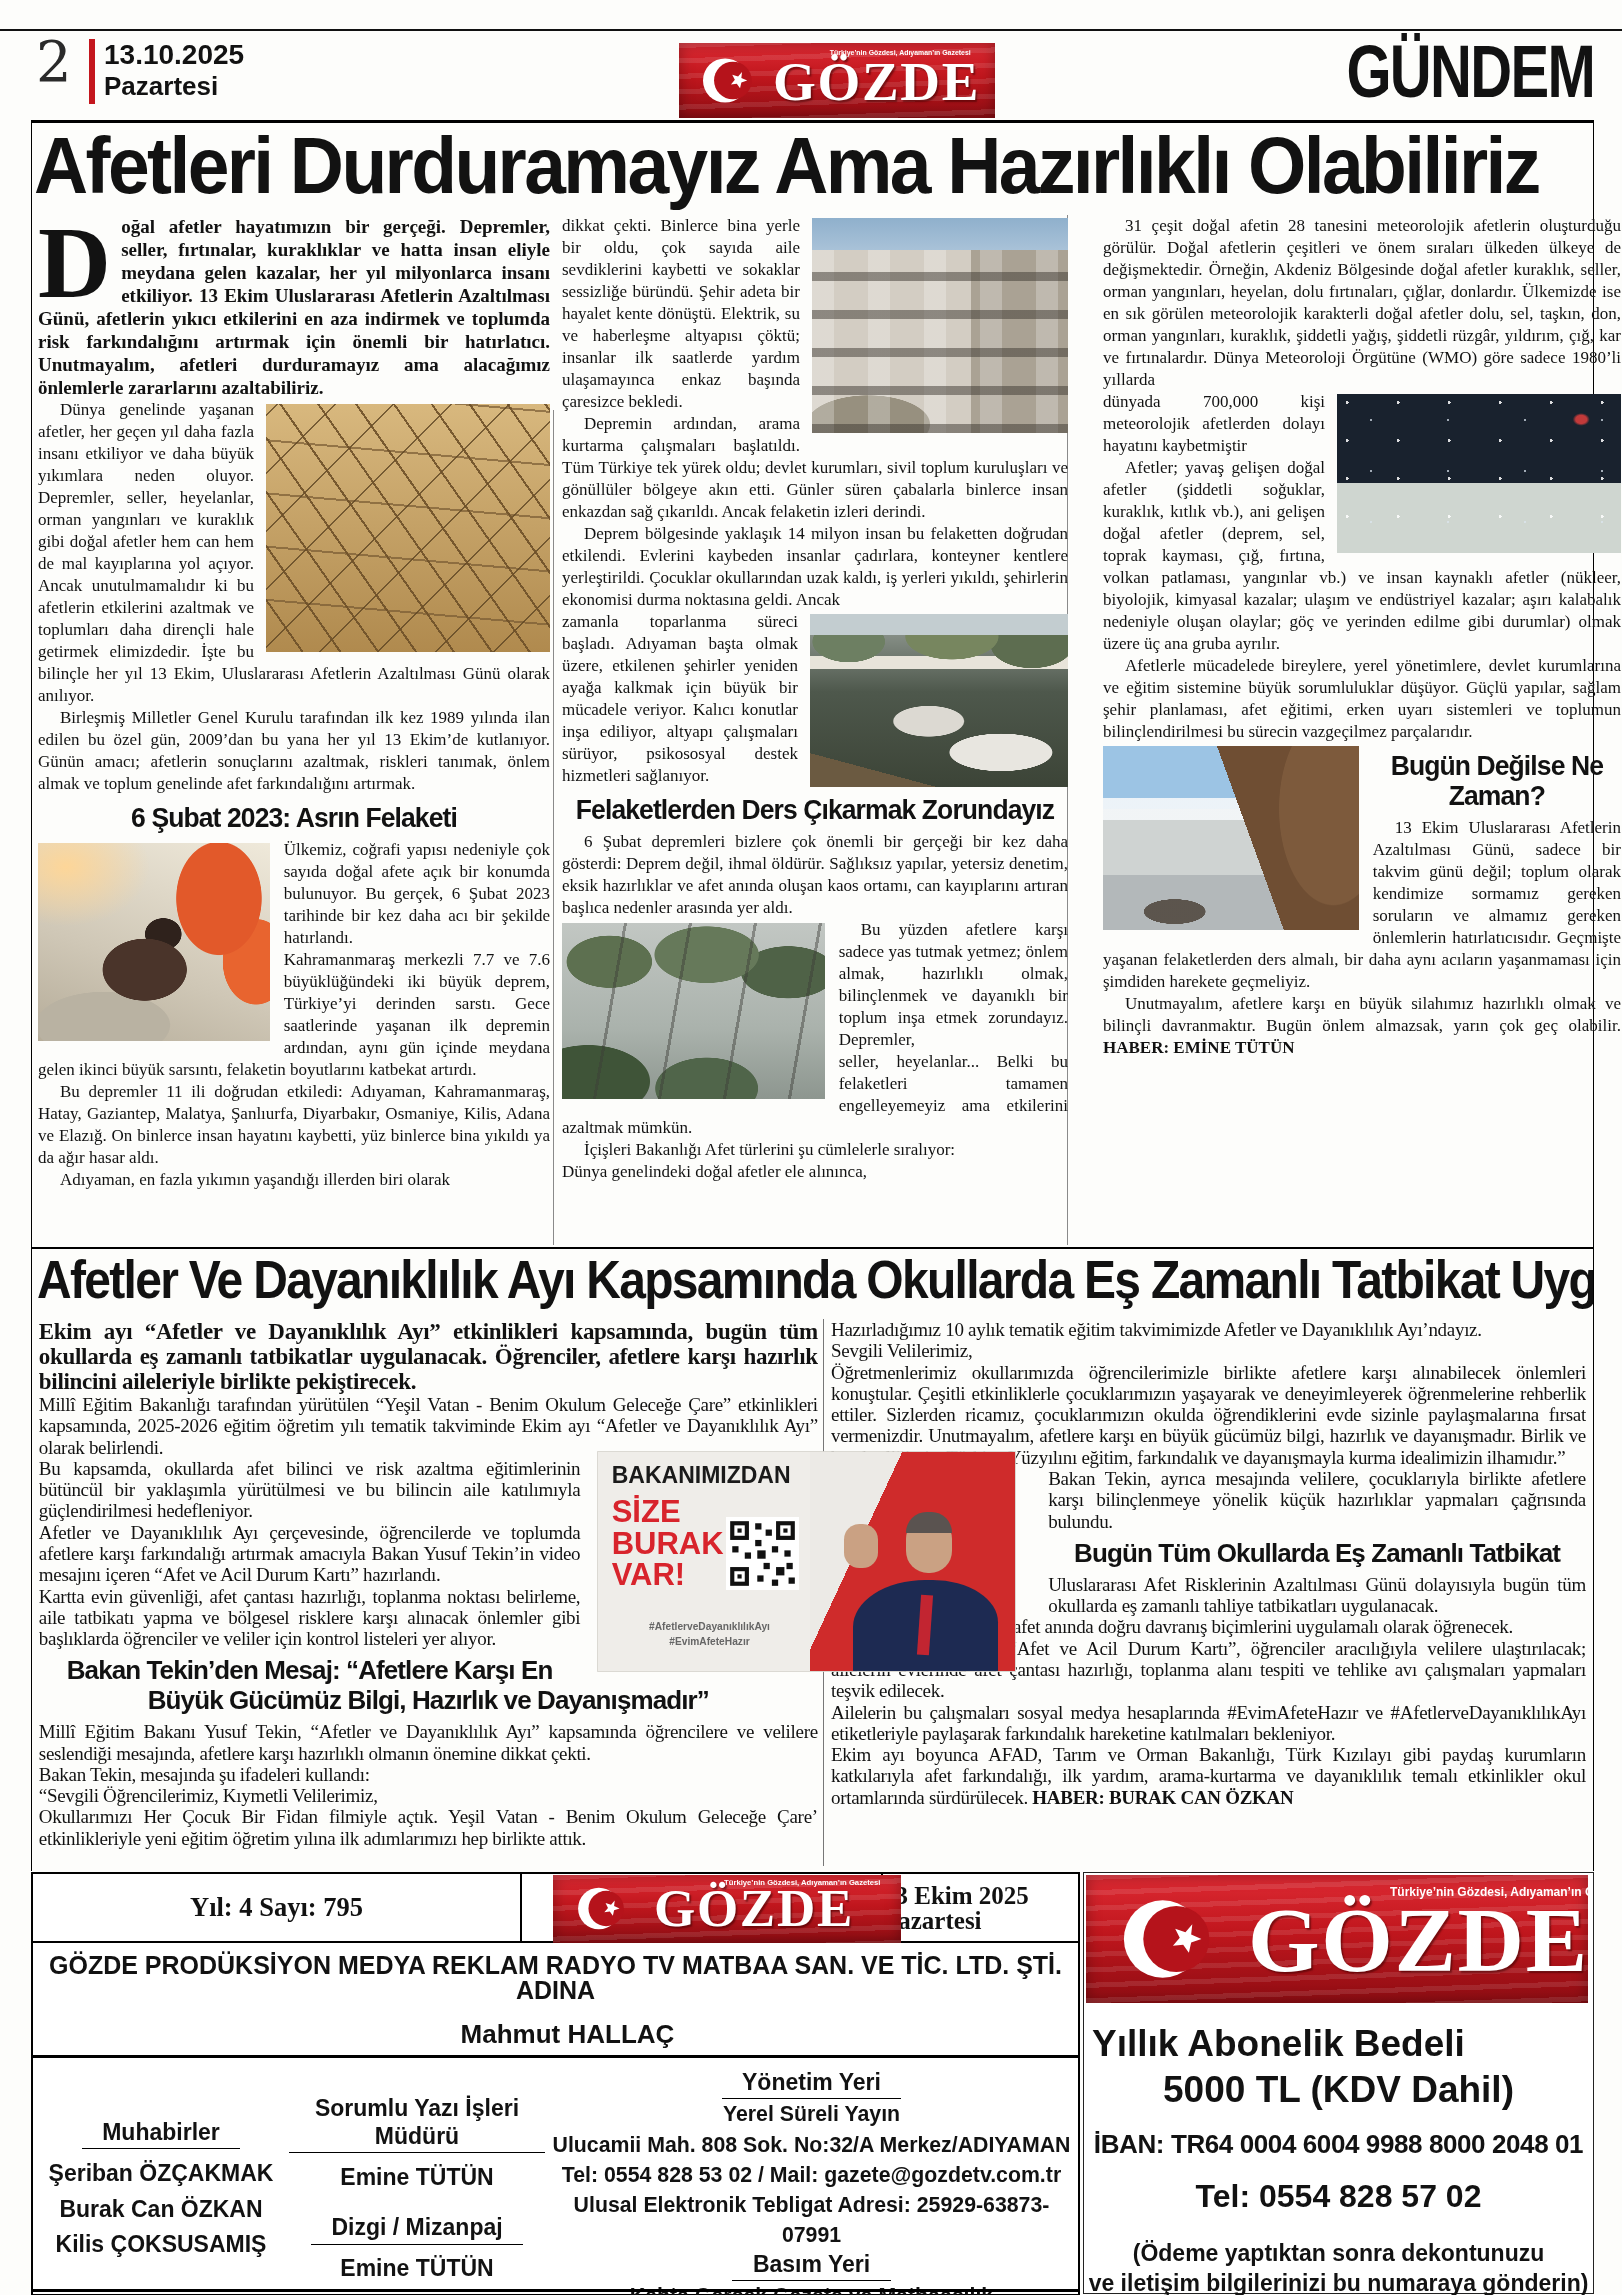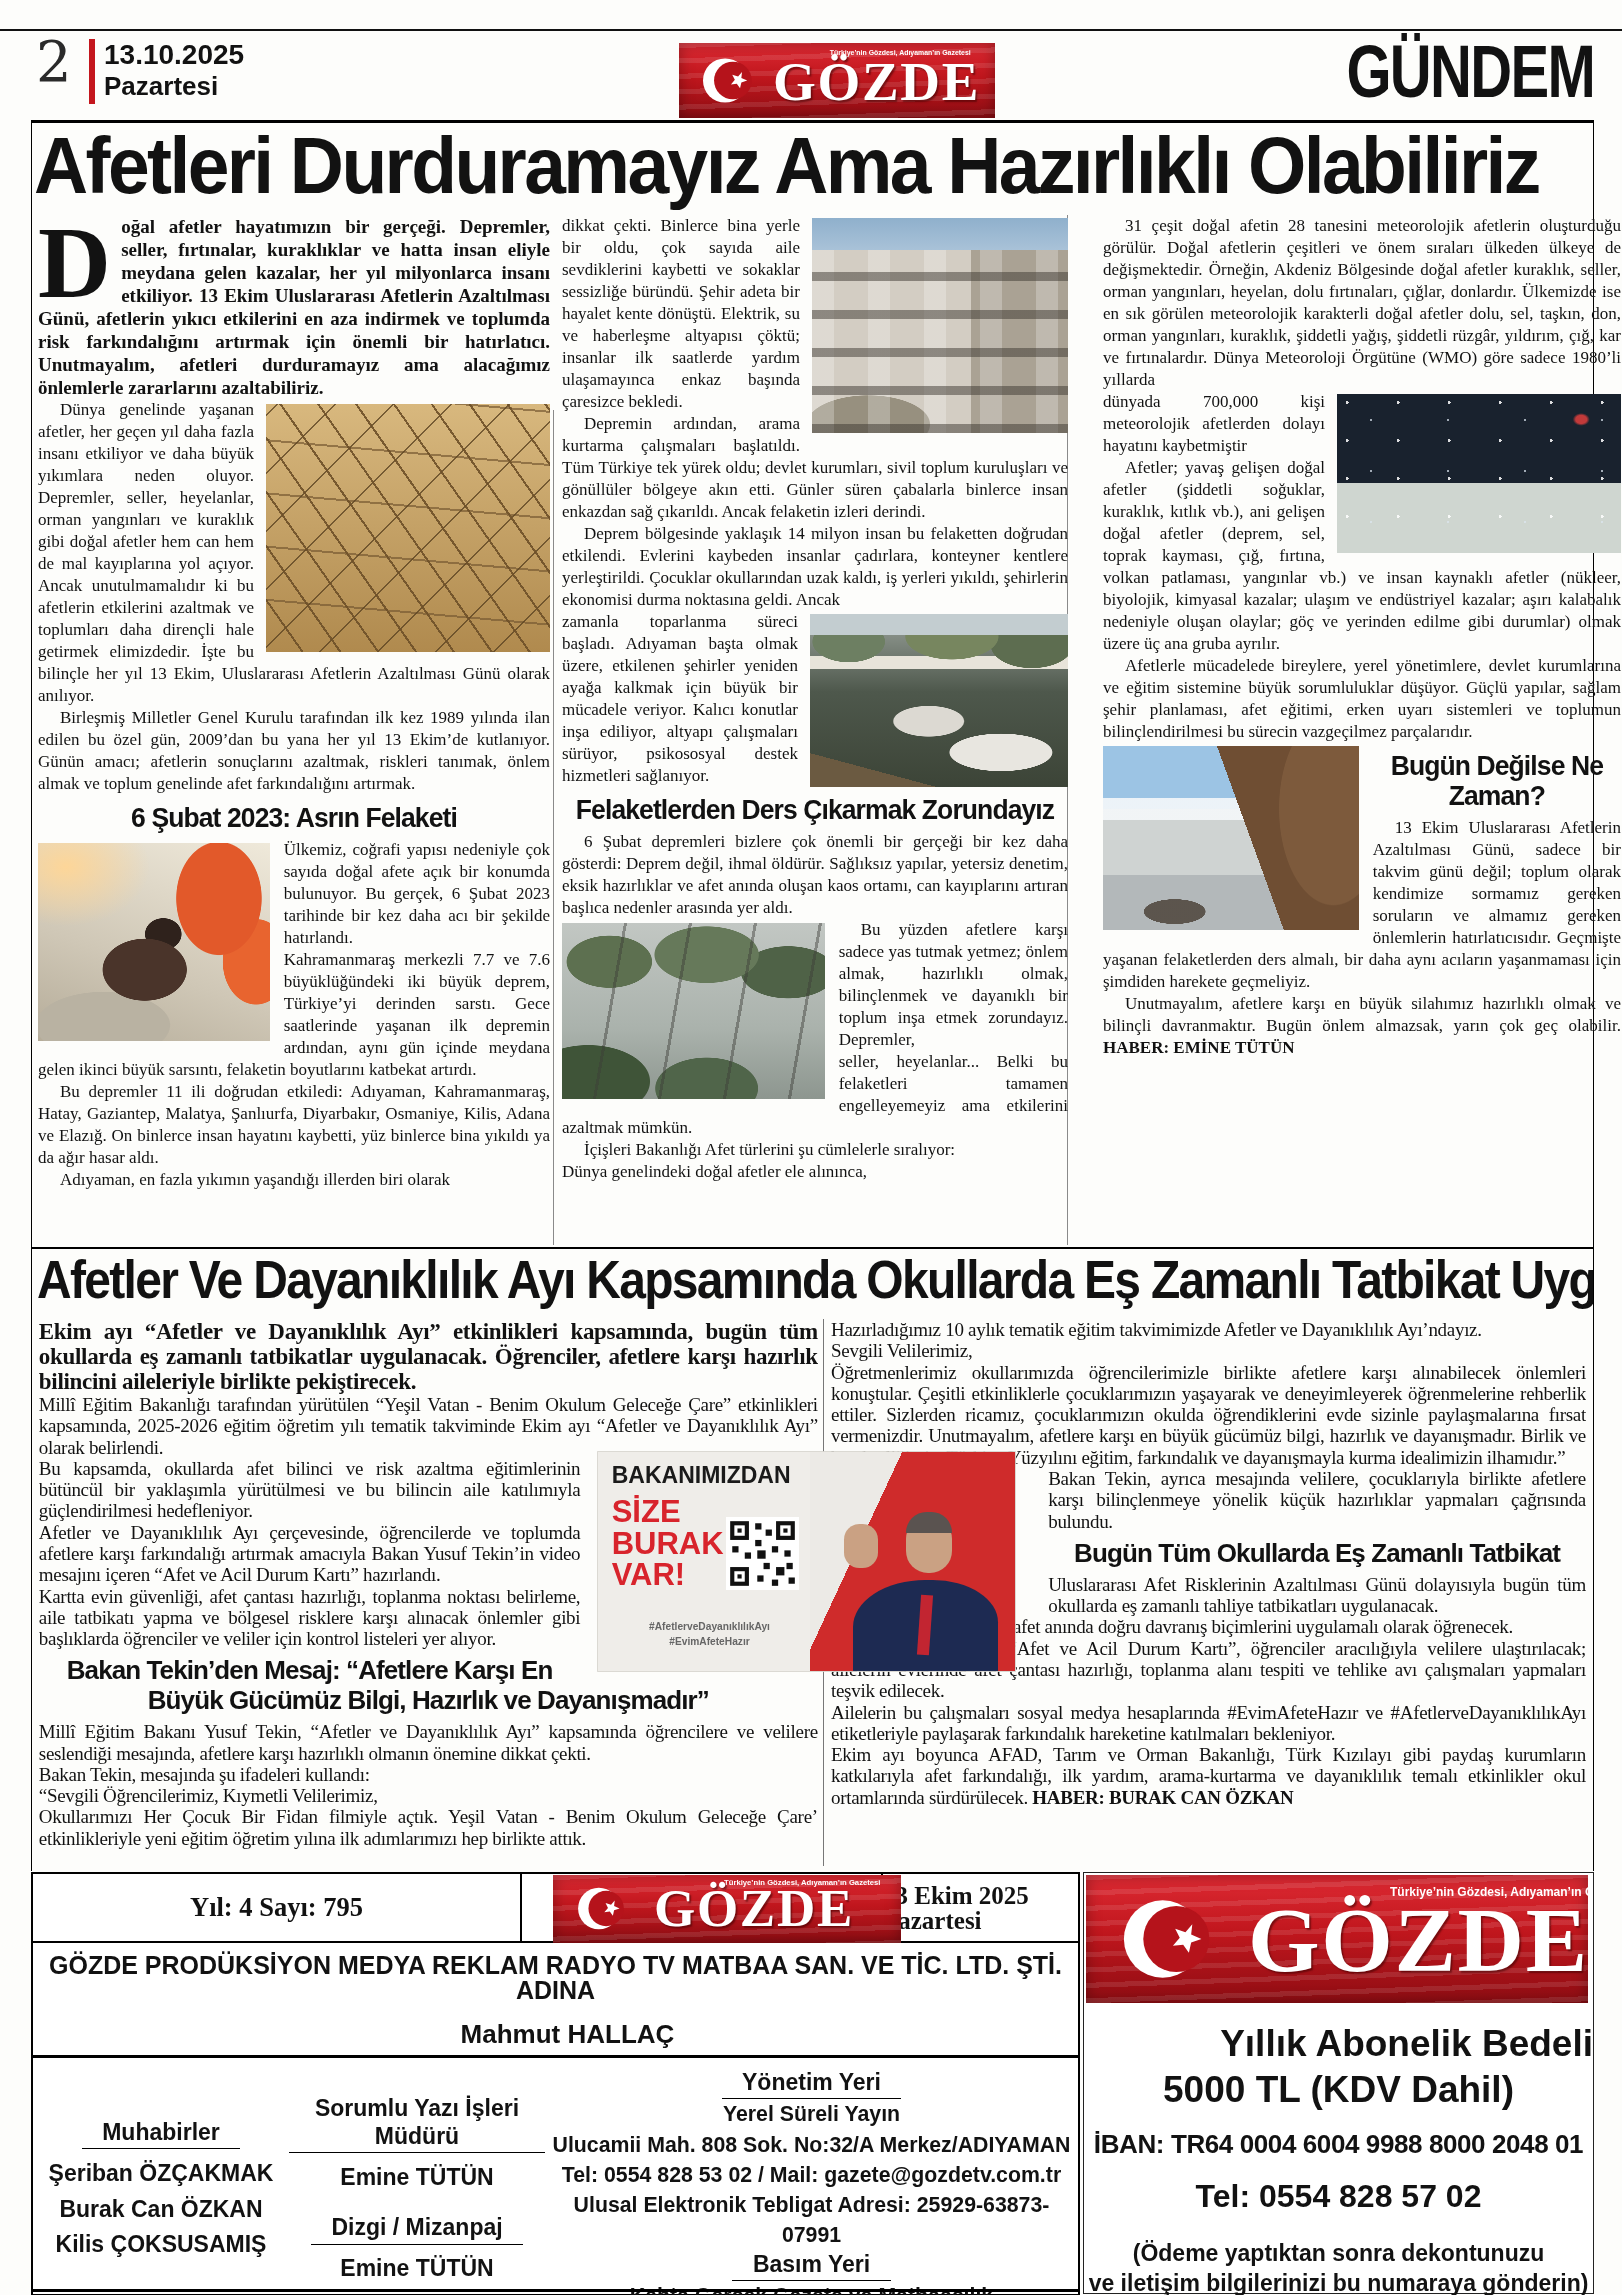--- a/index.html
+++ b/index.html
@@ -154,21 +154,21 @@
   .imp-col{text-align:center;}
   .imp-colA{width:256px;padding-top:55px;}
   .imp-colB{width:256px;padding-top:31px;}
   .imp-colC{flex:1;padding-top:5.1px;}
   .imp-nm{font:700 23px/1.55 "Liberation Sans",sans-serif;}
   .imp-sm{font:700 21.3px/1.42 "Liberation Sans",sans-serif;}
   .imp-rule2{position:absolute;left:0;top:415px;width:100%;height:2.6px;background:#000;}
   .gap8{height:6.8px;}
   
   .sub{left:1083px;top:1872px;width:509px;height:420px;border:1.7px solid #222;background:#fff;}
-  .sub-line1{position:absolute;left:0;top:152px;width:100%;text-align:right;font:700 37px/1 "Liberation Sans",sans-serif;}
+  .sub-line1{position:absolute;left:8px;top:152px;width:100%;text-align:left;font:700 37px/1 "Liberation Sans",sans-serif;}
   .sub-line2{position:absolute;left:0;top:198px;width:100%;text-align:center;font:700 37px/1 "Liberation Sans",sans-serif;}
   .sub-iban{position:absolute;left:0;top:258px;width:100%;text-align:center;font:700 26px/1 "Liberation Sans",sans-serif;letter-spacing:-0.4px;}
   .sub-tel{position:absolute;left:0;top:307px;width:100%;text-align:center;font:700 32px/1 "Liberation Sans",sans-serif;}
   .sub-note{position:absolute;left:0;top:366px;width:100%;text-align:center;font:700 23px/1.3 "Liberation Sans",sans-serif;}
 </style>
 </head>
 <body>
 
 <div id="page">
 

